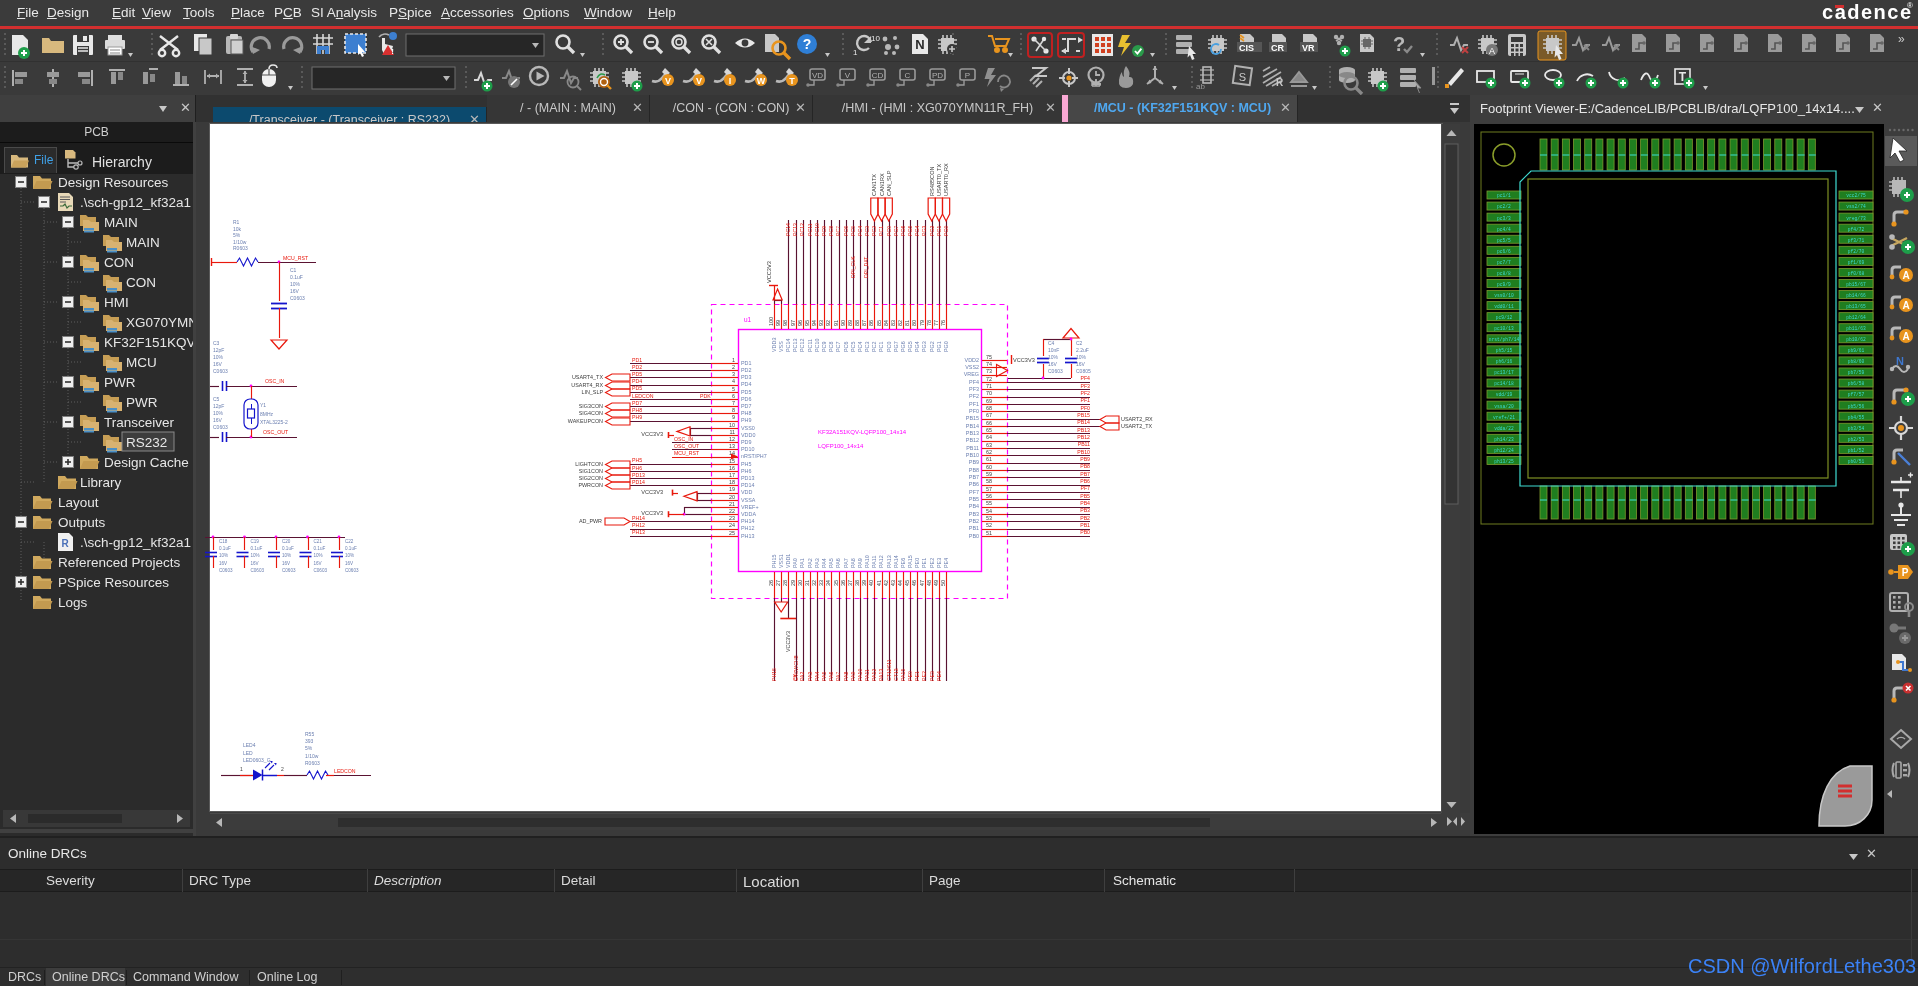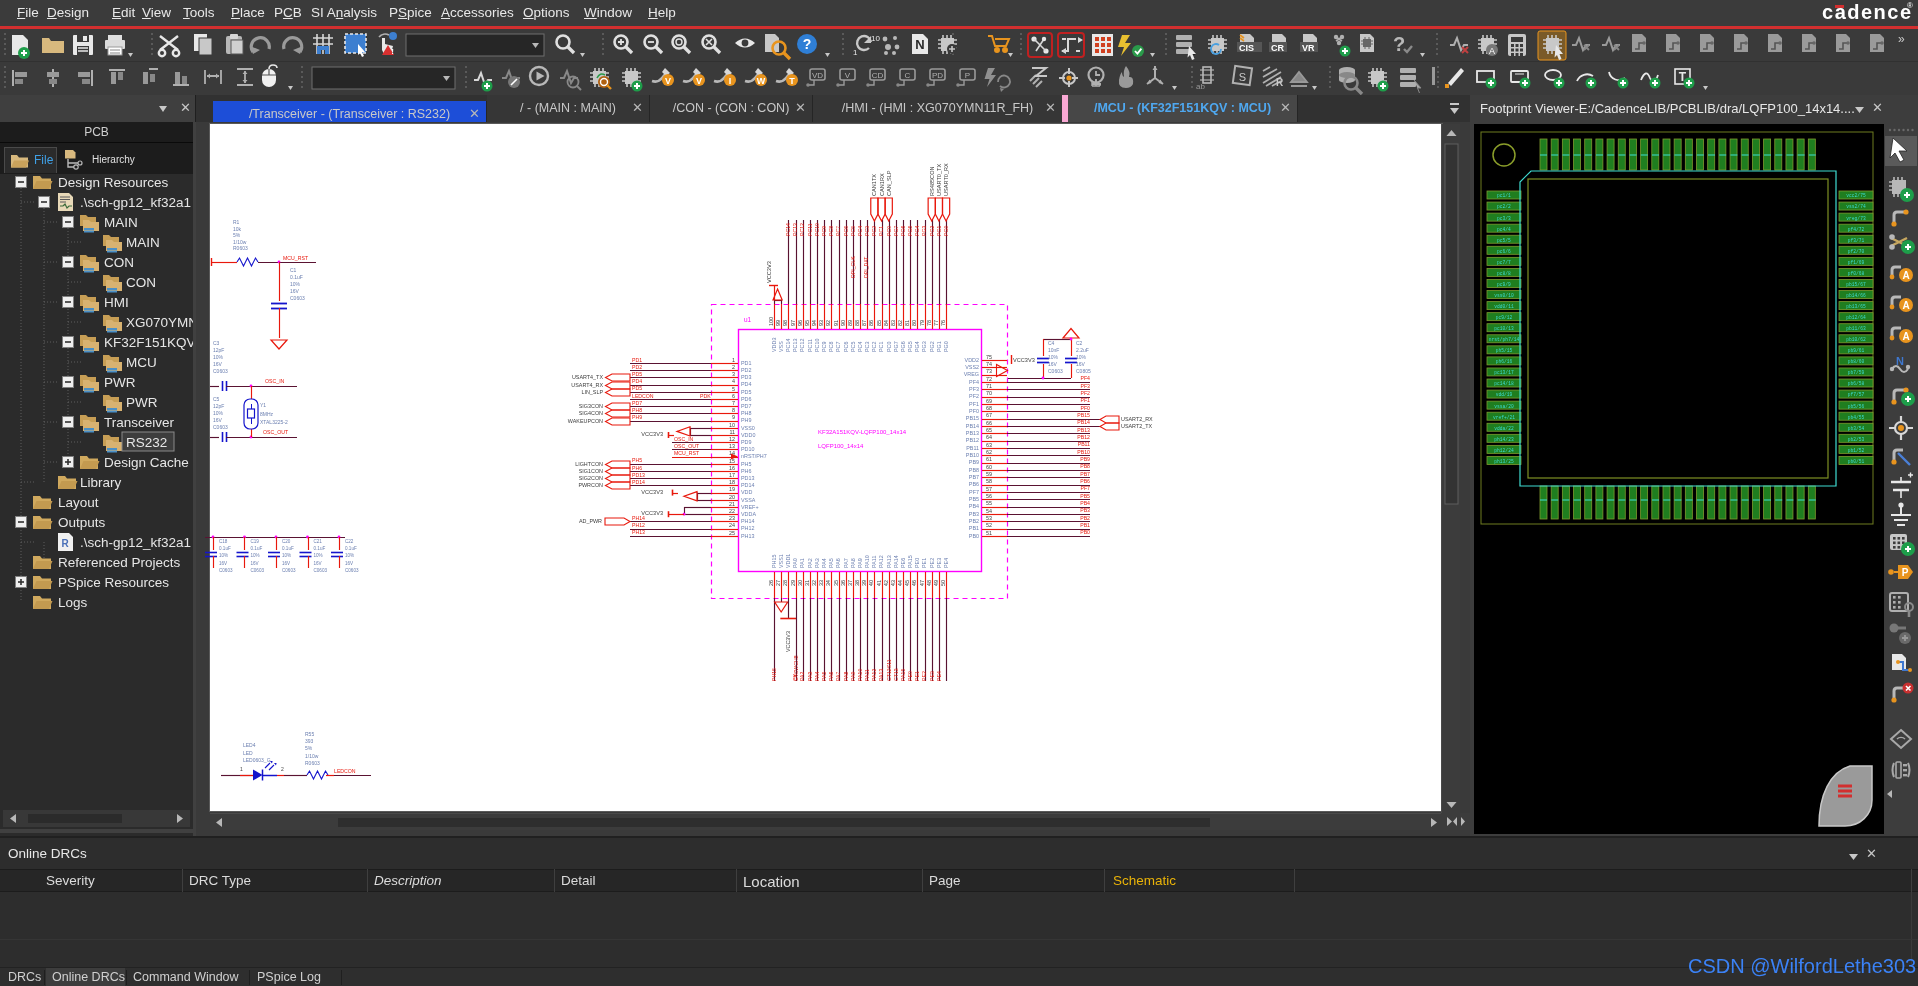--- a/index.html
+++ b/index.html
@@ -462,21 +462,21 @@
     <path d="M268 24 l5 0 l-2.5 4 z" fill="#c8c8c8"></path>
   </svg>
 <div id="tabbar" class="abs">
     <div class="abs" style="left:0;top:0;width:196px;height:27px;background:#3f3f3f;border-right:1px solid #1f1f1f;color:#e0e0e0;font-size:12px;">
       <span class="abs" style="left:4px;top:20px;margin-top:14px;">SCH-GP12_KF32A151_H...</span>
       <svg class="abs" style="left:158px;top:9px" width="12" height="10">
         <path d="M1 2 l8 0 l-4 6 z" fill="#c8c8c8"></path>
       </svg>
       <span class="abs" style="left:180px;top:5px;color:#c8c8c8;font-size:13px;">✕</span>
     </div>
-    <div class="abs" style="left:213px;top:6px;width:274px;height:27px;background:#1d4ed8;border-right:1px solid #252525;color:#c8c8c8;font-size:12.5px;font-weight:normal;text-align:center;"><span style="position:relative;top:6px;white-space:nowrap;">/Transceiver - (Transceiver : RS232)</span><span class="abs" style="right:6px;top:5px;color:#b8b8b8;font-size:13px;font-weight:normal;">✕</span></div>
+    <div class="abs" style="left:213px;top:12px;width:274px;height:27px;background:#0c4a6e;border-right:1px solid #252525;color:#c8c8c8;font-size:12.5px;font-weight:normal;text-align:center;"><span style="position:relative;top:6px;white-space:nowrap;">/Transceiver - (Transceiver : RS232)</span><span class="abs" style="right:6px;top:5px;color:#b8b8b8;font-size:13px;font-weight:normal;">✕</span></div>
     <div class="abs" style="left:487px;top:0;width:163px;height:27px;background:#363636;border-right:1px solid #252525;color:#c8c8c8;font-size:12.5px;font-weight:normal;text-align:center;"><span style="position:relative;top:6px;white-space:nowrap;">/ - (MAIN : MAIN)</span><span class="abs" style="right:6px;top:5px;color:#b8b8b8;font-size:13px;font-weight:normal;">✕</span></div>
     <div class="abs" style="left:650px;top:0;width:163px;height:27px;background:#363636;border-right:1px solid #252525;color:#c8c8c8;font-size:12.5px;font-weight:normal;text-align:center;"><span style="position:relative;top:6px;white-space:nowrap;">/CON - (CON : CON)</span><span class="abs" style="right:6px;top:5px;color:#b8b8b8;font-size:13px;font-weight:normal;">✕</span></div>
     <div class="abs" style="left:813px;top:0;width:255px;height:27px;background:#363636;border-right:6px solid #f9a8d4;color:#c8c8c8;font-size:12.5px;font-weight:normal;text-align:center;"><span style="position:relative;top:6px;white-space:nowrap;">/HMI - (HMI : XG070YMN11R_FH)</span><span class="abs" style="right:6px;top:5px;color:#b8b8b8;font-size:13px;font-weight:normal;">✕</span></div>
     <div class="abs" style="left:1068px;top:0;width:230px;height:27px;background:#474747;border-right:1px solid #252525;color:#4fa8f0;font-size:12.5px;font-weight:bold;text-align:center;"><span style="position:relative;top:6px;white-space:nowrap;">/MCU - (KF32F151KQV : MCU)</span><span class="abs" style="right:6px;top:5px;color:#b8b8b8;font-size:13px;font-weight:normal;">✕</span></div>
     <svg class="abs" style="left:1448px;top:8px" width="14" height="12">
       <path d="M2 1 h9" stroke="#c8c8c8" stroke-width="2"></path>
       <path d="M2 5 l9 0 l-4.5 6 z" fill="#c8c8c8"></path>
     </svg>
     <div class="abs" style="left:1470px;top:0;width:448px;height:27px;background:#3d3d3d;color:#e6e6e6;font-size:13px;">
       <span class="abs" style="left:10px;top:6px;white-space:nowrap;">Footprint Viewer-E:/CadenceLIB/PCBLIB/dra/LQFP100_14x14....</span>
@@ -495,21 +495,21 @@
           <path d="M1 15.5 l3 -7 h15 l-3 7 z" fill="#c9a25c"></path>
         </svg>
         <span class="abs" style="left:29px;top:5px;color:#3fa0e6;font-size:12px;">File</span>
       </div>
       <svg class="abs" style="left:63px;top:6px" width="26" height="24">
         <path d="M2 1 h8 l2.5 2.5 v6 h-10.5 z" fill="#d8b97e"></path>
         <path d="M5 10 v8 h6 m-6 -4 h10" fill="none" stroke="#b8b8b8" stroke-width="1.4"></path>
         <circle cx="13" cy="18" r="2.2" fill="none" stroke="#b8b8b8" stroke-width="1.2"></circle>
         <circle cx="17" cy="14" r="2" fill="none" stroke="#b8b8b8" stroke-width="1.2"></circle>
       </svg>
-      <span class="abs" style="left:92px;top:11px;color:#e0e0e0;font-size:10px;">Hierarchy</span>
+      <span class="abs" style="left:92px;top:11px;color:#e0e0e0;font-size:14px;">Hierarchy</span>
     </div>
     <svg class="abs" style="left:0;top:52px" width="193" height="596" viewBox="0 0 193 596">
       <path d="M21 8 V428 M44 28 V308 M68 48 V288 M44 368 V388" stroke="#5f5f5f" stroke-width="1" stroke-dasharray="1 2" fill="none"></path>
       <path d="M21 28 h14" stroke="#5f5f5f" stroke-width="1" stroke-dasharray="1 2" fill="none"></path>
       <path d="M44 48 h14" stroke="#5f5f5f" stroke-width="1" stroke-dasharray="1 2" fill="none"></path>
       <path d="M68 68 h14" stroke="#5f5f5f" stroke-width="1" stroke-dasharray="1 2" fill="none"></path>
       <path d="M44 88 h14" stroke="#5f5f5f" stroke-width="1" stroke-dasharray="1 2" fill="none"></path>
       <path d="M68 108 h14" stroke="#5f5f5f" stroke-width="1" stroke-dasharray="1 2" fill="none"></path>
       <path d="M44 128 h14" stroke="#5f5f5f" stroke-width="1" stroke-dasharray="1 2" fill="none"></path>
       <path d="M68 148 h14" stroke="#5f5f5f" stroke-width="1" stroke-dasharray="1 2" fill="none"></path>
@@ -1678,35 +1678,35 @@
       <path d="M1 2 l9 0 l-4.5 6 z" fill="#c8c8c8"></path>
     </svg>
     <span class="abs" style="left:1866px;top:8px;color:#c8c8c8;font-size:13px;">✕</span>
     <div class="abs" style="left:0;top:31px;width:1918px;height:23px;background:#262626;border-top:1px solid #1c1c1c;border-bottom:1px solid #1c1c1c;"></div>
     <span class="abs" style="left:6px;top:35px;color:#dcdcdc;font-size:13.5px;margin-left:40px;">Severity</span>
     <span class="abs" style="left:189px;top:35px;color:#dcdcdc;font-size:13.5px;">DRC Type</span>
     <span class="abs" style="left:374px;top:35px;color:#dcdcdc;font-size:13.5px;font-style:italic;">Description</span>
     <span class="abs" style="left:561px;top:35px;color:#dcdcdc;font-size:13.5px;">Detail</span>
     <span class="abs" style="left:743px;top:35px;color:#dcdcdc;font-size:15px;">Location</span>
     <span class="abs" style="left:929px;top:35px;color:#dcdcdc;font-size:13.5px;">Page</span>
-    <span class="abs" style="left:1113px;top:35px;color:#eab308;font-size:13.5px;">Schematic</span>
+    <span class="abs" style="left:1113px;top:35px;color:#e5e5e5;font-size:13.5px;">Schematic</span>
     <div class="abs" style="left:182px;top:31px;width:1px;height:23px;background:#3f3f3f;"></div>
     <div class="abs" style="left:367px;top:31px;width:1px;height:23px;background:#3f3f3f;"></div>
     <div class="abs" style="left:554px;top:31px;width:1px;height:23px;background:#3f3f3f;"></div>
     <div class="abs" style="left:736px;top:31px;width:1px;height:23px;background:#3f3f3f;"></div>
     <div class="abs" style="left:922px;top:31px;width:1px;height:23px;background:#3f3f3f;"></div>
     <div class="abs" style="left:1104px;top:31px;width:1px;height:23px;background:#3f3f3f;"></div>
     <div class="abs" style="left:1294px;top:31px;width:1px;height:23px;background:#3f3f3f;"></div>
     <div class="abs" style="left:1911px;top:31px;width:1px;height:23px;background:#3f3f3f;"></div>
     <div class="abs" style="left:1911px;top:54px;width:1px;height:77px;background:#3a3a3a;"></div>
     <div class="abs" style="left:0;top:101px;width:1918px;height:1px;background:#353535;"></div>
   </div>
 <div id="statusbar" class="abs">
     <div class="abs" style="left:46px;top:0;width:79px;height:19px;background:#3d3d3d;"></div>
     <span class="abs" style="left:8px;top:2px;color:#d0d0d0;font-size:12.5px;">DRCs</span>
     <span class="abs" style="left:52px;top:2px;color:#d0d0d0;font-size:12.5px;">Online DRCs</span>
     <span class="abs" style="left:133px;top:2px;color:#d0d0d0;font-size:12.5px;">Command Window</span>
-    <span class="abs" style="left:257px;top:2px;color:#d0d0d0;font-size:12.5px;">PSpice Log</span>
+    <span class="abs" style="left:257px;top:2px;color:#d0d0d0;font-size:12.5px;">Online Log</span>
     <div class="abs" style="left:44px;top:2px;width:1px;height:15px;background:#1f1f1f;"></div>
     <div class="abs" style="left:126px;top:2px;width:1px;height:15px;background:#1f1f1f;"></div>
     <div class="abs" style="left:249px;top:2px;width:1px;height:15px;background:#1f1f1f;"></div>
     <div class="abs" style="left:341px;top:2px;width:1px;height:15px;background:#1f1f1f;"></div>
   </div>
 <div class="abs wm" style="left:1688px;top:955px;white-space:nowrap;">CSDN @WilfordLethe303</div>
 </body></html>

